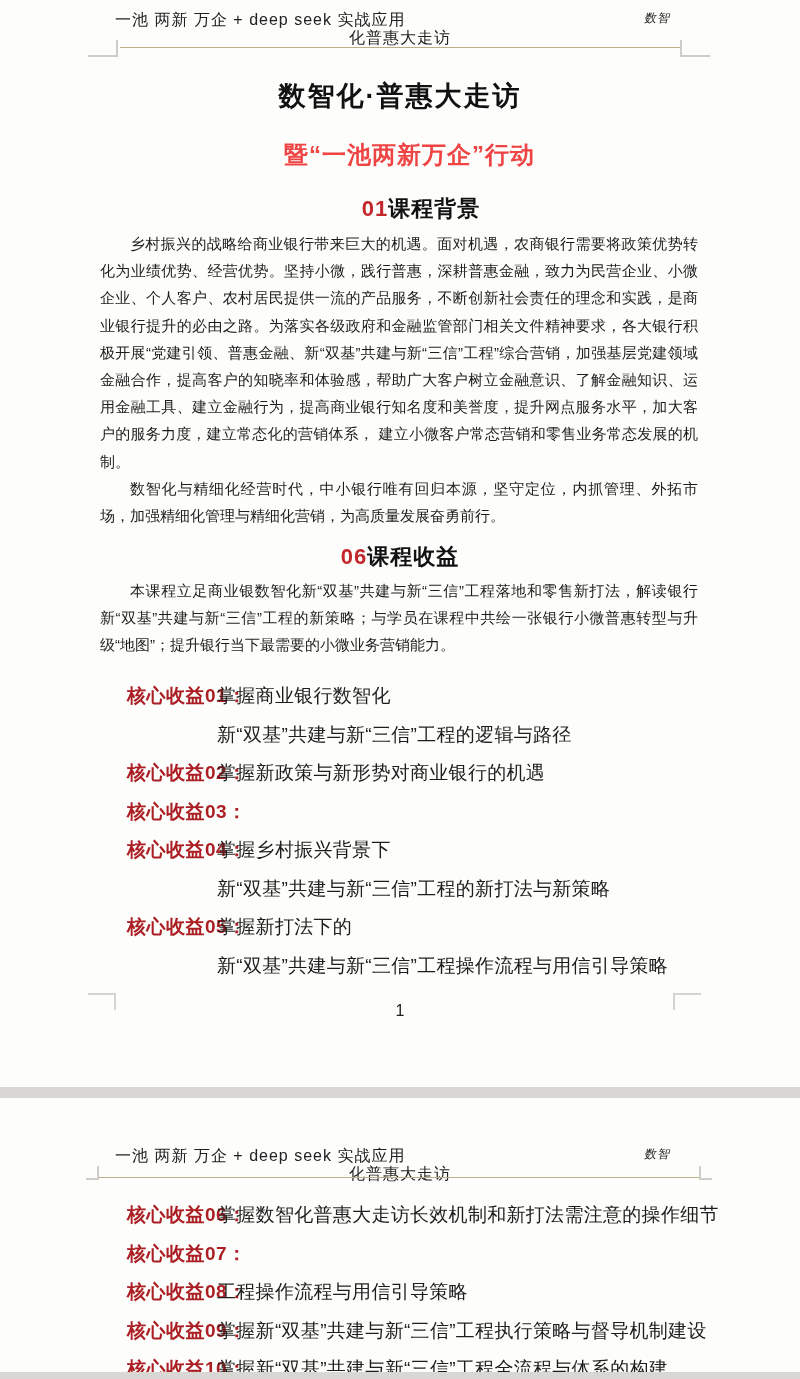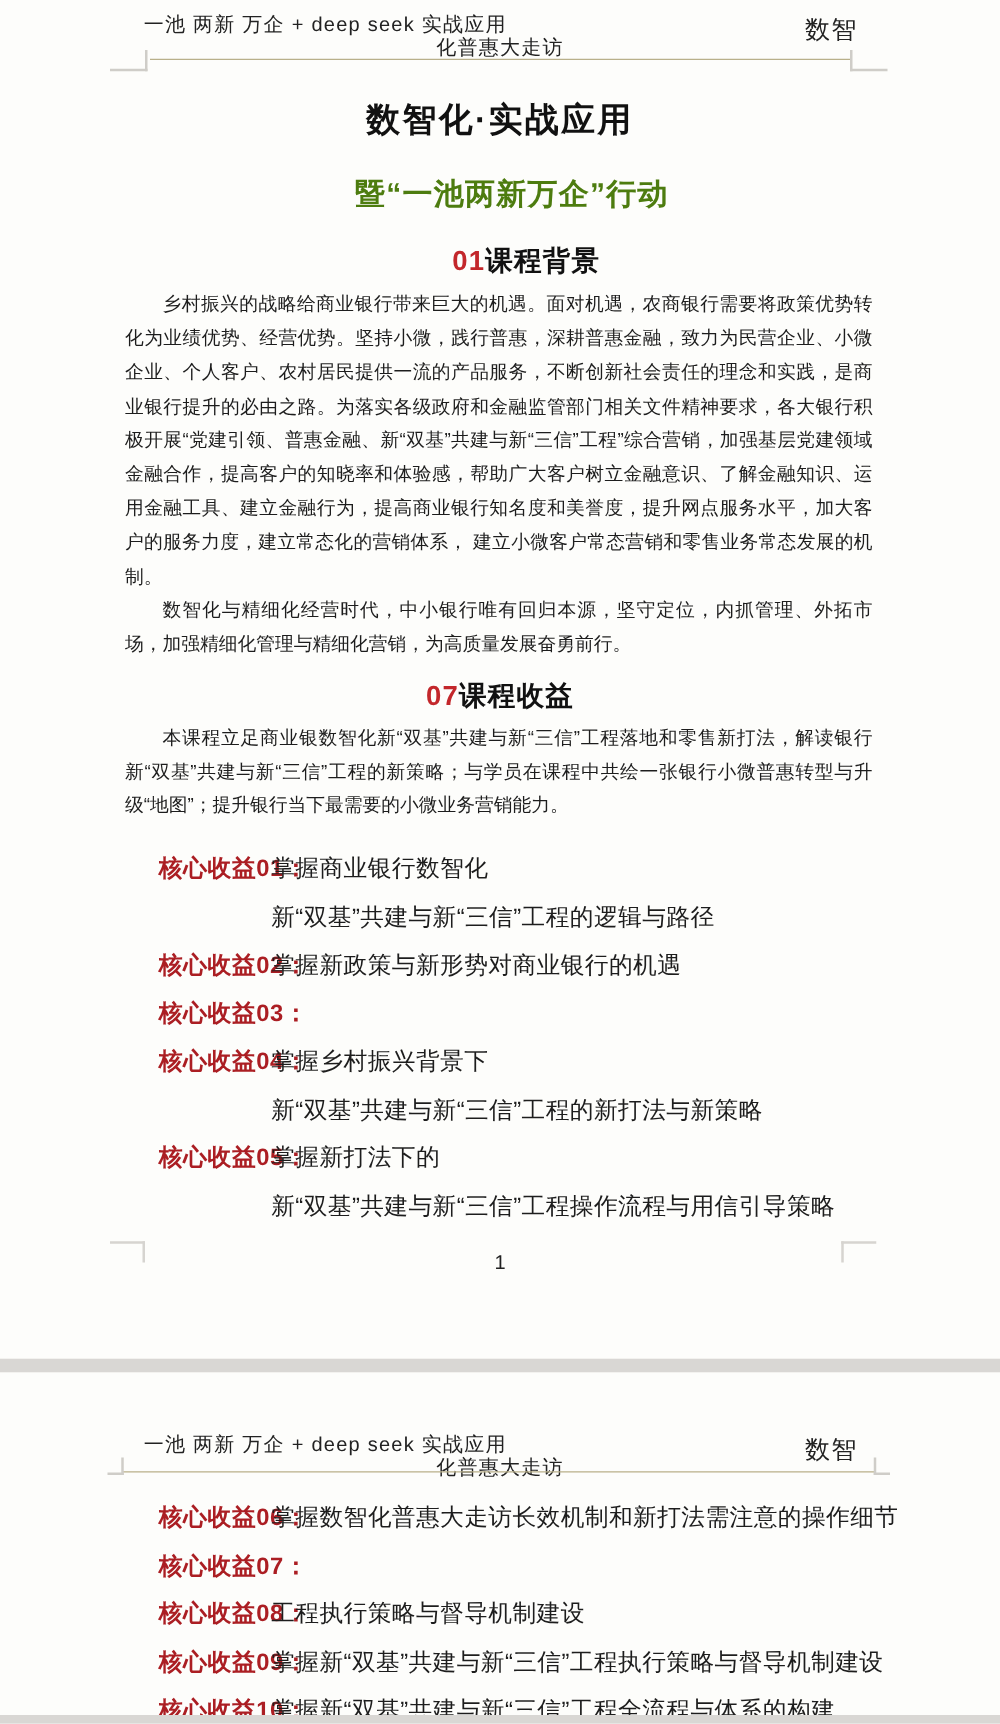--- a/index.html
+++ b/index.html
@@ -19,34 +19,34 @@
   #page2 { top:1098px; height:274px; }
   .band {
     position:absolute; left:0; width:800px;
     background:#d9d7d4;
   }
   #band1 { top:1087px; height:11px; }
   #band2 { top:1372px; height:7px; }
 
   
   .hdr-left { position:absolute; left:115px; font-size:16px; letter-spacing:1px; color:#222; white-space:nowrap; }
-  .hdr-right { position:absolute; font-size:20px; letter-spacing:1px; color:#222; left:644px; }
+  .hdr-right { position:absolute; font-size:12px; letter-spacing:1px; color:#222; left:644px;font-style:italic; }
   .hdr-line2 { position:absolute; left:0; width:100%; text-align:center; font-size:16px; letter-spacing:1px; color:#222; }
   .hline { position:absolute; height:1px; background:#b9b08a; }
 
   
   .cmark { position:absolute; }
   .cm-tl { border-right:2px solid #cfcdc8; border-bottom:2px solid #cfcdc8; }
   .cm-tr { border-left:2px solid #cfcdc8; border-bottom:2px solid #cfcdc8; }
   .cm-bl { border-right:2px solid #d6d4d0; border-top:2px solid #d6d4d0; }
   .cm-br { border-left:2px solid #d6d4d0; border-top:2px solid #d6d4d0; }
 
   .centered { position:absolute; left:0; width:100%; text-align:center; }
   .doc-title { font-size:27px; font-weight:bold; letter-spacing:2px; color:#111; }
-  .doc-subtitle { font-size:24px; font-weight:bold; letter-spacing:1px; color:#4d7c0f;padding-left:19px; }
+  .doc-subtitle { font-size:24px; font-weight:bold; letter-spacing:1px; color:#ef4444;padding-left:19px; }
   .sec-heading { font-size:22px; font-weight:bold; letter-spacing:1px; color:#111; }
   .sec-num { color:#c3272b; font-weight:bold; }
 
   .body-text {
     position:absolute; left:100px; width:598px;
     font-size:15px; line-height:27.2px;
     text-align:justify; color:#1d1d1d;
   }
   .body-text p { text-indent:2em; }
 
@@ -65,34 +65,34 @@
   <div class="hdr-left" style="top:10px;">一池 两新 万企 + deep seek 实战应用</div>
   <div class="hdr-right" style="top:10px;">数智</div>
   <div class="hdr-line2" style="top:28px;">化普惠大走访</div>
   <div class="hline" style="top:47px; left:120px; width:560px;"></div>
 
   <div class="cmark cm-tl" style="left:88px; top:40px; width:30px; height:17px;"></div>
   <div class="cmark cm-tr" style="left:680px; top:40px; width:30px; height:17px;"></div>
   <div class="cmark cm-bl" style="left:88px; top:993px; width:28px; height:17px;"></div>
   <div class="cmark cm-br" style="left:673px; top:993px; width:28px; height:17px;"></div>
 
-  <div class="centered doc-title" style="top:78px;">数智化·实战应用</div>
+  <div class="centered doc-title" style="top:78px;">数智化·普惠大走访</div>
   <div class="centered doc-subtitle" style="top:139px;">暨“一池两新万企”行动</div>
 
   <div class="centered sec-heading" style="top:194px;padding-left:42px;">
     <span class="sec-num">01</span><span>课程背景</span>
   </div>
 
   <div class="body-text" style="top:230px;">
     <p>乡村振兴的战略给商业银行带来巨大的机遇。面对机遇，农商银行需要将政策优势转化为业绩优势、经营优势。坚持小微，践行普惠，深耕普惠金融，致力为民营企业、小微企业、个人客户、农村居民提供一流的产品服务，不断创新社会责任的理念和实践，是商业银行提升的必由之路。为落实各级政府和金融监管部门相关文件精神要求，各大银行积极开展“党建引领、普惠金融、新“双基”共建与新“三信”工程”综合营销，加强基层党建领域金融合作，提高客户的知晓率和体验感，帮助广大客户树立金融意识、了解金融知识、运用金融工具、建立金融行为，提高商业银行知名度和美誉度，提升网点服务水平，加大客户的服务力度，建立常态化的营销体系， 建立小微客户常态营销和零售业务常态发展的机制。</p>
     <p>数智化与精细化经营时代，中小银行唯有回归本源，坚守定位，内抓管理、外拓市场，加强精细化管理与精细化营销，为高质量发展奋勇前行。</p>
   </div>
 
   <div class="centered sec-heading" style="top:542px;">
-    <span class="sec-num">07</span><span>课程收益</span>
+    <span class="sec-num">06</span><span>课程收益</span>
   </div>
 
   <div class="body-text" style="top:577px;">
     <p>本课程立足商业银数智化新“双基”共建与新“三信”工程落地和零售新打法，解读银行新“双基”共建与新“三信”工程的新策略；与学员在课程中共绘一张银行小微普惠转型与升级“地图”；提升银行当下最需要的小微业务营销能力。</p>
   </div>
 
   <div class="benefits" style="top:684px;">
     <div class="brow">
       <span class="blabel">核心收益01：</span>
       <span class="btext">掌握商业银行数智化</span>
@@ -144,21 +144,21 @@
   <div class="benefits" style="top:105px;">
     <div class="brow">
       <span class="blabel">核心收益06：</span>
       <span class="btext">掌握数智化普惠大走访长效机制和新打法需注意的操作细节</span>
     </div>
     <div class="brow">
       <span class="blabel">核心收益07：</span>
     </div>
     <div class="brow">
       <span class="blabel">核心收益08：</span>
-      <span class="btext">工程执行策略与督导机制建设</span>
+      <span class="btext">工程操作流程与用信引导策略</span>
     </div>
     <div class="brow">
       <span class="blabel">核心收益09：</span>
       <span class="btext">掌握新“双基”共建与新“三信”工程执行策略与督导机制建设</span>
     </div>
     <div class="brow">
       <span class="blabel">核心收益10：</span>
       <span class="btext">掌握新“双基”共建与新“三信”工程全流程与体系的构建</span>
     </div>
   </div>

